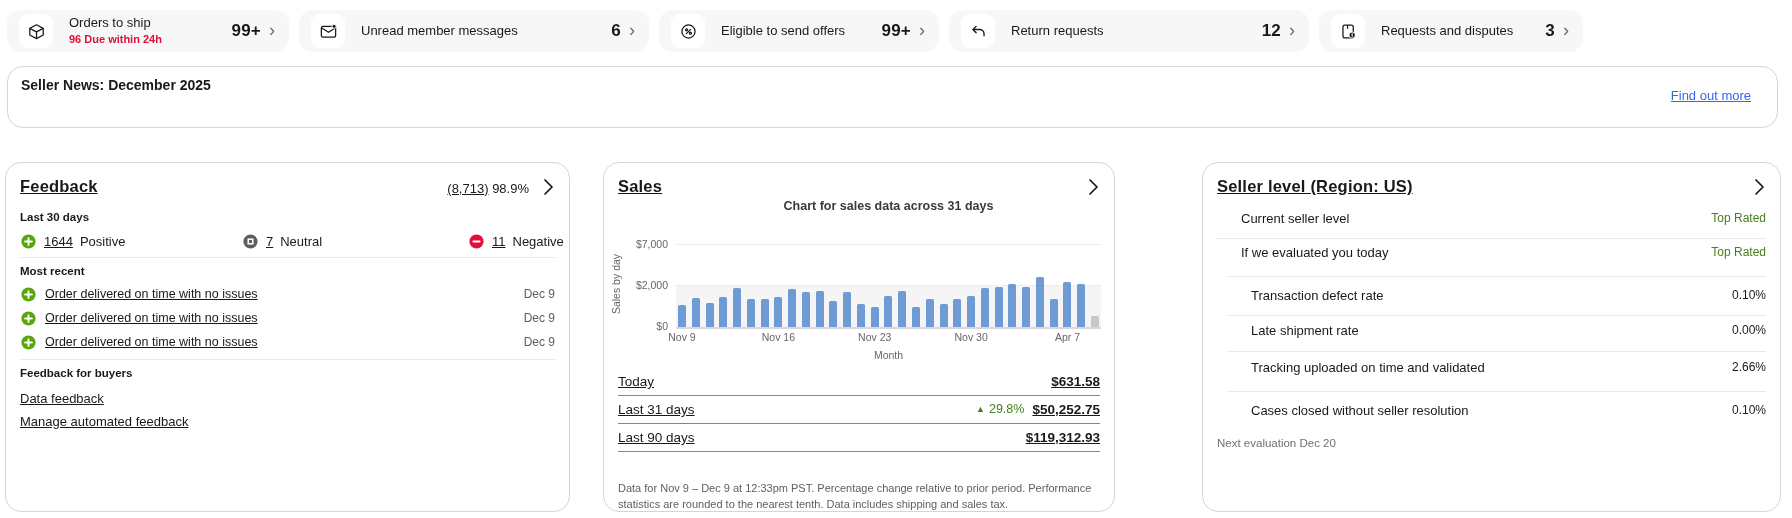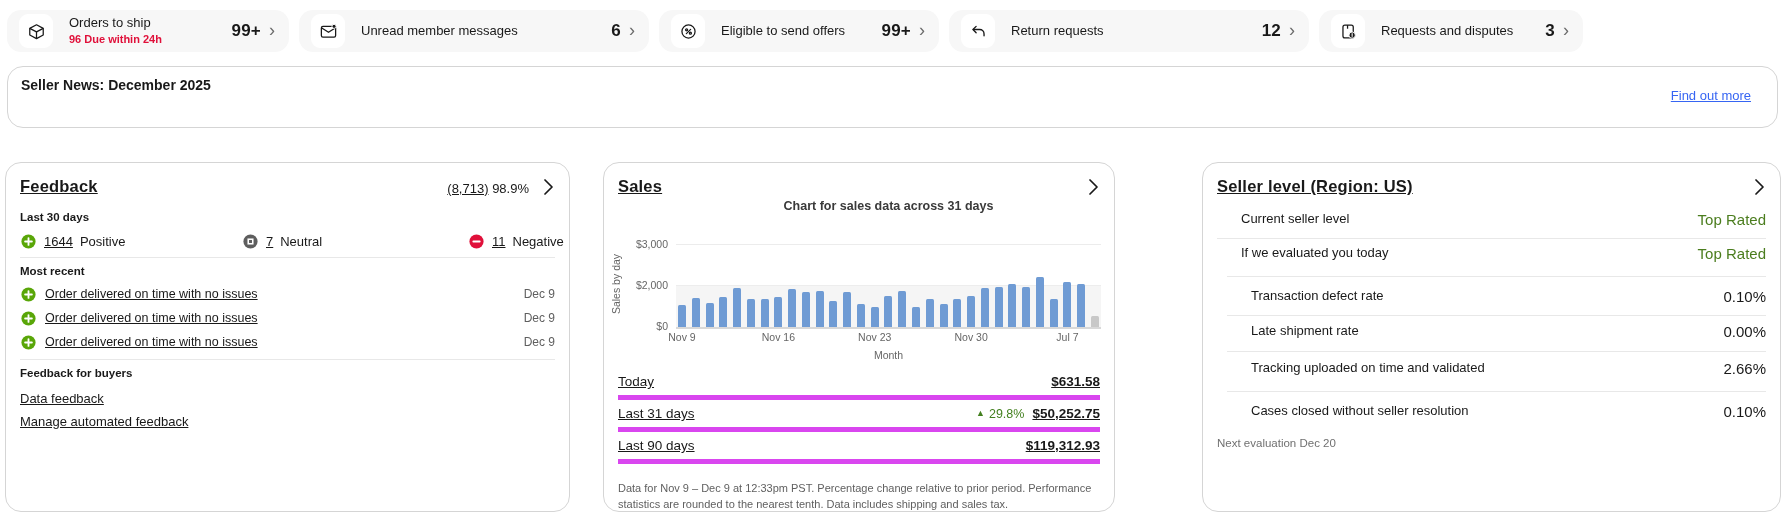--- a/index.html
+++ b/index.html
@@ -62,33 +62,33 @@
   .bar{width:8px;background:#6f9bd4;border-radius:1.5px 1.5px 0 0;}
   .bar.partial{background:#c8c8c8;}
   .ytick{position:absolute;left:0;width:64px;text-align:right;font-size:10.5px;color:#666;}
   .ylab{position:absolute;left:-28px;top:115px;width:80px;text-align:center;font-size:10.5px;color:#666;
     transform:rotate(-90deg);}
   .xticks{position:absolute;left:72px;top:168px;width:425px;height:14px;}
   .xticks span{position:absolute;transform:translateX(-50%);font-size:10.5px;color:#666;white-space:nowrap;}
   .xaxis-label{position:absolute;left:72px;width:425px;top:186px;text-align:center;
     font-size:10.5px;color:#666;}
   .sales-rows{position:absolute;left:14px;right:14px;top:205px;}
-  .srow{height:27px;display:flex;align-items:center;border-bottom:5px solid #d946ef;font-size:13.5px;}
+  .srow{height:27px;display:flex;align-items:center;border-bottom:1px solid #d946ef;font-size:13.5px;}
   .srow .lbl{text-decoration:underline;cursor:pointer;}
-  .srow .right{margin-left:auto;display:flex;align-items:center;gap:8px;}
+  .srow .right{margin-left:auto;display:flex;align-items:flex-start;gap:8px;}
   .srow .val{font-weight:700;text-decoration:underline;cursor:pointer;}
   .delta{color:#43801f;font-size:12.5px;display:flex;align-items:center;gap:4px;}
   .delta .tri{font-size:9px;line-height:1;}
   .footnote{position:absolute;left:14px;right:14px;top:318px;font-size:11px;color:#5f5f5f;line-height:1.45;}
 
   
   .sl-row{position:absolute;left:14px;right:14px;display:flex;align-items:flex-start;
     font-size:13px;height:20px;margin-left:24px;}
   .sl-row.metric{left:24px;}
-  .sl-val{margin-left:auto;font-size:15px;}
+  .sl-val{margin-left:auto;font-size:12px;}
   .rating{color:#4b7d1e;}
   .sl-div{position:absolute;right:14px;border-top:1px solid #e8e8e8;}
   .next-eval{position:absolute;left:14px;top:274px;font-size:11.5px;color:#707070;}
 </style>
 </head>
 <body>
 
 <div class="stage">
 
   <div class="topbar">
@@ -266,21 +266,21 @@
   <div class="card" id="sales-card">
     <a class="card-title">Sales</a>
     <span class="card-chev">
       <svg width="9" height="16" viewBox="0 0 9 16">
           <path d="M1 1l7 7-7 7" fill="none" stroke="#191919" stroke-width="1.7" stroke-linecap="round" stroke-linejoin="round"></path>
         </svg>
     </span>
 
     <div class="chart-title">Chart for sales data across 31 days</div>
     <div class="ylab">Sales by day</div>
-    <div class="ytick" style="top:75px">$3,000</div>
+    <div class="ytick" style="top:75px">$7,000</div>
     <div class="ytick" style="top:116px">$2,000</div>
     <div class="ytick" style="top:157px">$0</div>
 
     <div class="plot">
       <div class="band"></div>
       <div class="bars" id="bars">
           <div class="bar" style="height: 27%;"></div>
           <div class="bar" style="height: 34.8%;"></div>
           <div class="bar" style="height: 29.5%;"></div>
           <div class="bar" style="height: 36%;"></div>
@@ -311,21 +311,21 @@
           <div class="bar" style="height: 55%;"></div>
           <div class="bar" style="height: 52.5%;"></div>
           <div class="bar partial" style="height: 13.8%;"></div>
         </div>
     </div>
     <div class="xticks" id="xticks">
         <span style="left: 6px;">Nov 9</span>
         <span style="left: 102.367px;">Nov 16</span>
         <span style="left: 198.733px;">Nov 23</span>
         <span style="left: 295.1px;">Nov 30</span>
-        <span style="left: 391.467px;">Jul 7</span>
+        <span style="left: 391.467px;">Apr 7</span>
       </div>
     <div class="xaxis-label">Month</div>
 
     <div class="sales-rows">
       <div class="srow">
         <span class="lbl">Today</span>
         <span class="right">
             <span class="val">$631.58</span>
           </span>
       </div>

